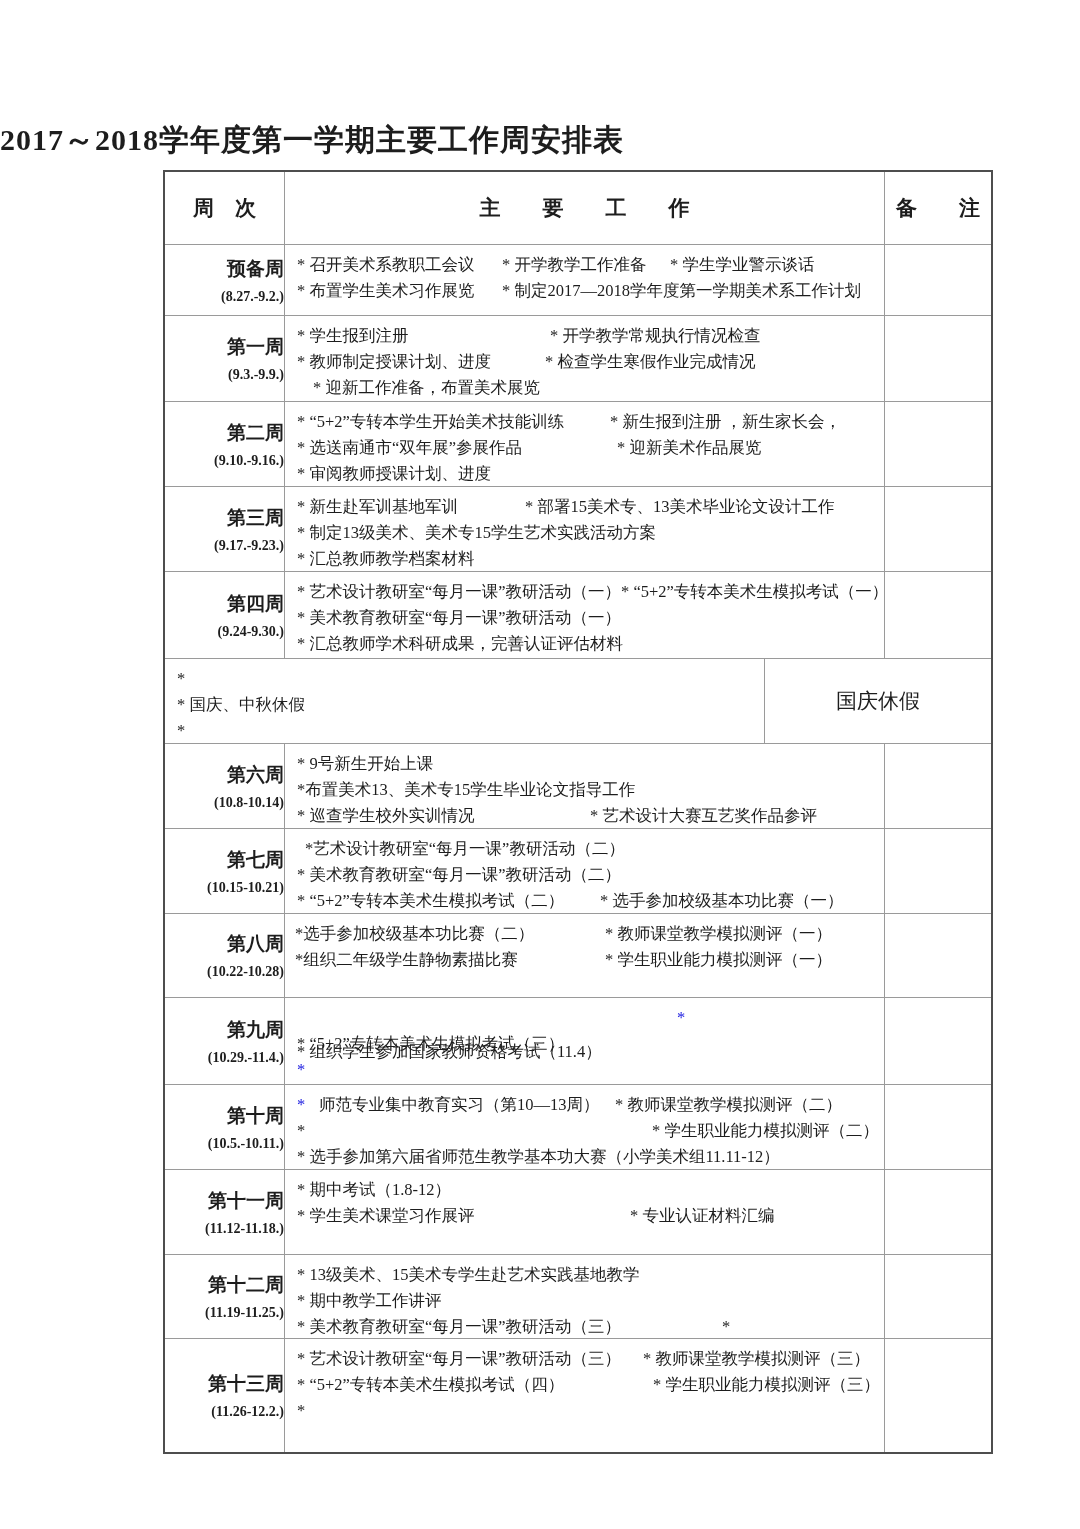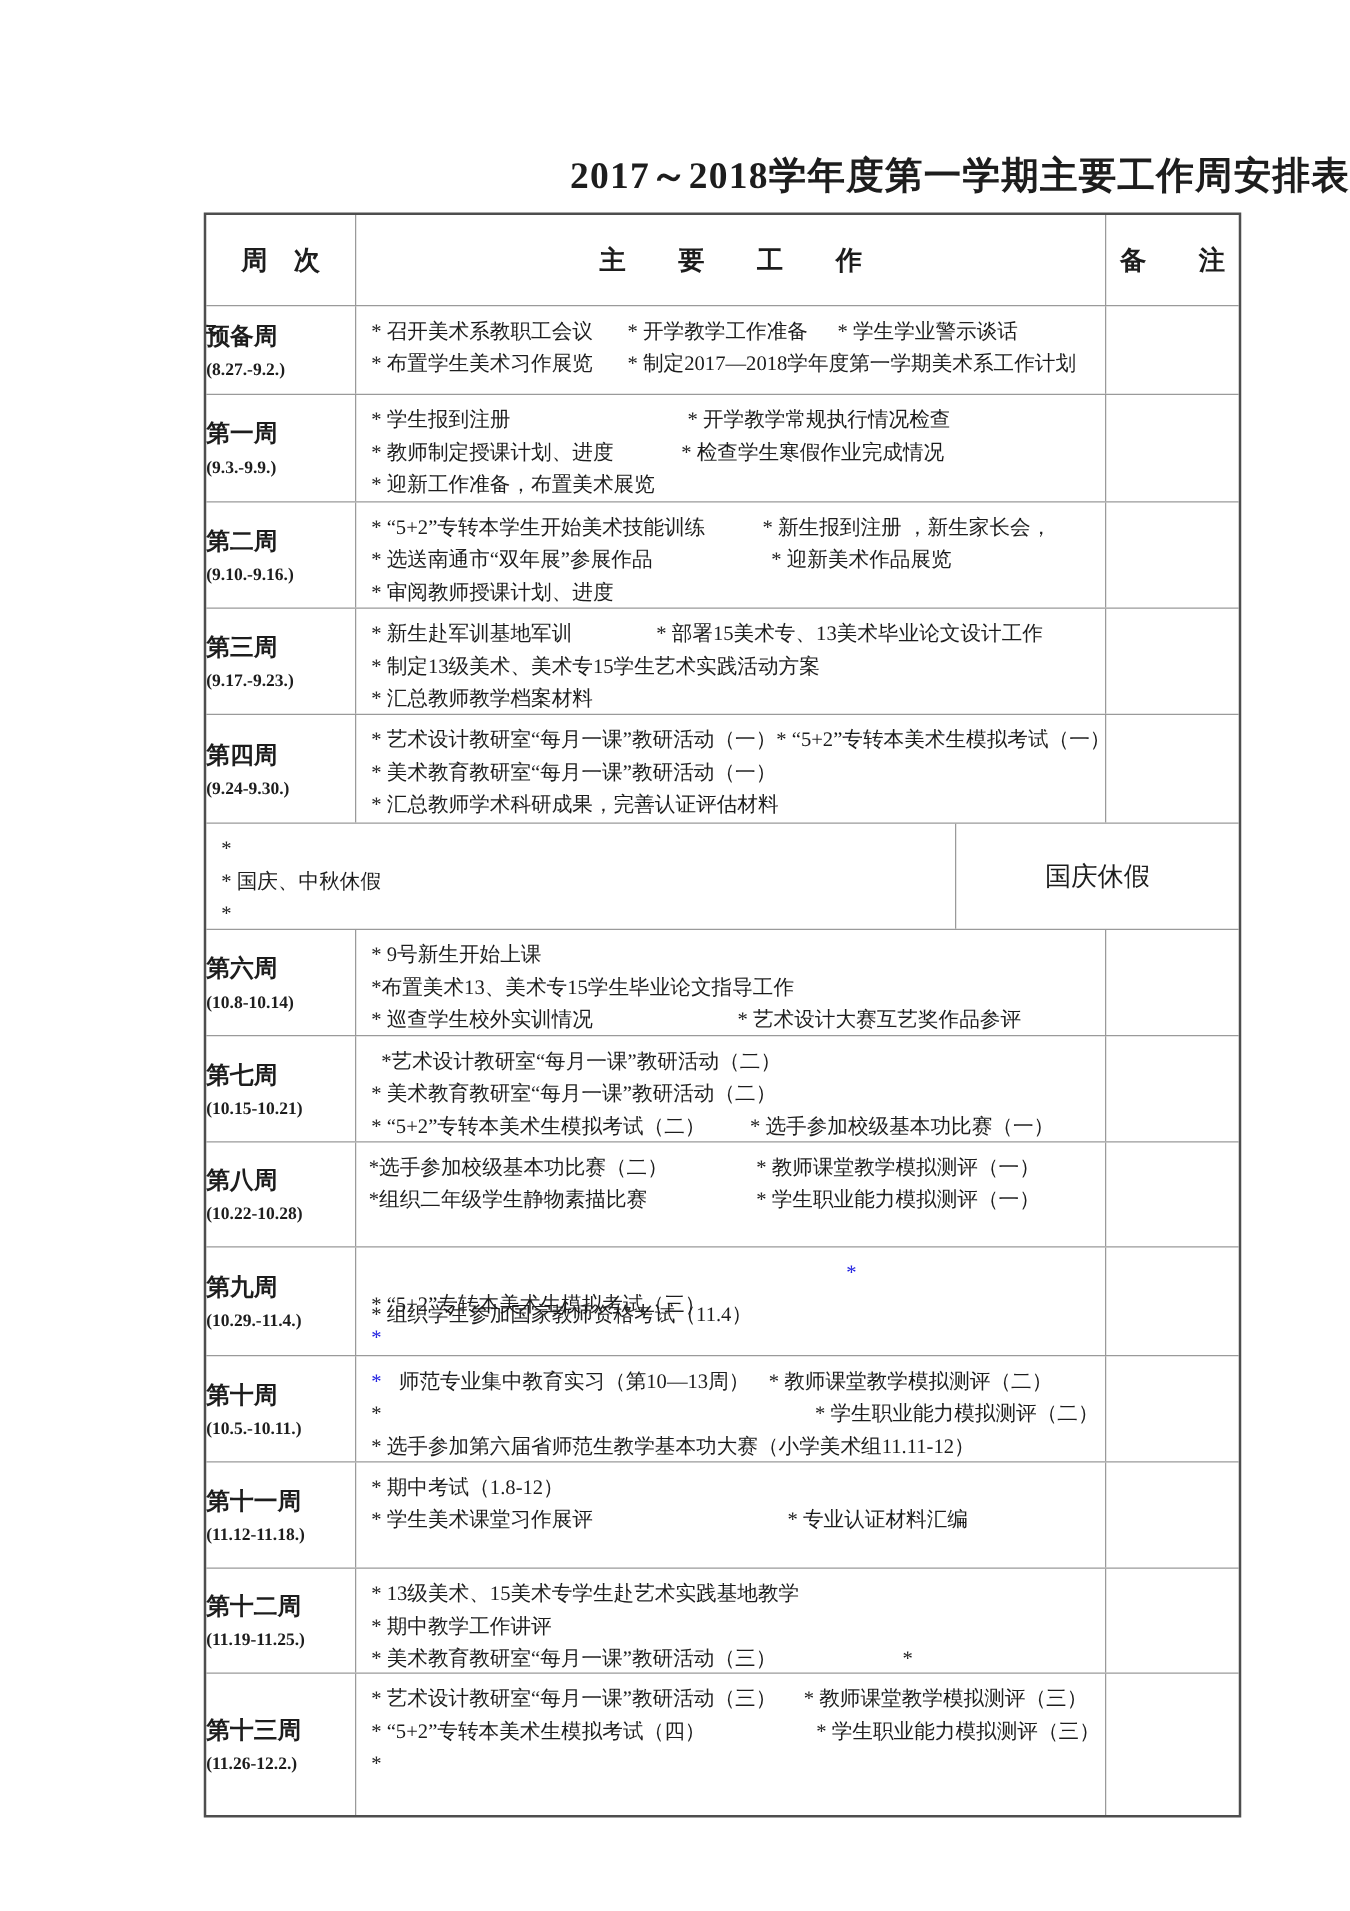--- a/index.html
+++ b/index.html
@@ -11,21 +11,21 @@
     font-family:"Liberation Serif","DejaVu Serif",serif;
     color:#1d1d1d;
     overflow:hidden;
   }
   .title{
     position:absolute;
     top:120px;
     left:0;
     width:100%;
     margin:0;
-    text-align:right;
+    text-align:left;
     font-size:30px;
     font-weight:bold;
     letter-spacing:1px;
   }
   .tbl{
     position:absolute;
     left:163px;
     top:170px;
     width:830px;
     box-sizing:border-box;
@@ -37,21 +37,21 @@
     box-sizing:border-box;
     border-bottom:1px solid #9a9a9a;
   }
   .row:last-child{border-bottom:none;}
   .cell{box-sizing:border-box;}
   .week{
     width:120px;
     border-right:1px solid #9a9a9a;
     display:flex;
     flex-direction:column;
-    align-items:flex-start;
+    align-items:flex-end;
     justify-content:center;
     gap:7px;
     font-weight:bold;
     font-size:19px;
     text-align:center;
   }
   .work{
     width:600px;
     border-right:1px solid #9a9a9a;
     padding-top:7px;
@@ -126,21 +126,21 @@
           <div class="cell work">
             <div class="line">
               <span class="seg" style="left: 12px;">* 学生报到注册</span>
               <span class="seg" style="left: 265px;">* 开学教学常规执行情况检查</span>
             </div>
             <div class="line">
               <span class="seg" style="left: 12px;">* 教师制定授课计划、进度</span>
               <span class="seg" style="left: 260px;">* 检查学生寒假作业完成情况</span>
             </div>
             <div class="line">
-              <span class="seg" style="left: 12px; text-align: right;">* 迎新工作准备，布置美术展览</span>
+              <span class="seg" style="left: 28px; text-align: right;">* 迎新工作准备，布置美术展览</span>
             </div>
           </div>
           <div class="cell remark"></div>
         </div>
         <div class="row" style="height: 85px;">
           <div class="cell week">
             <div class="week-label">第二周</div>
             <div class="week-dates">(9.10.-9.16.)</div>
           </div>
           <div class="cell work">

